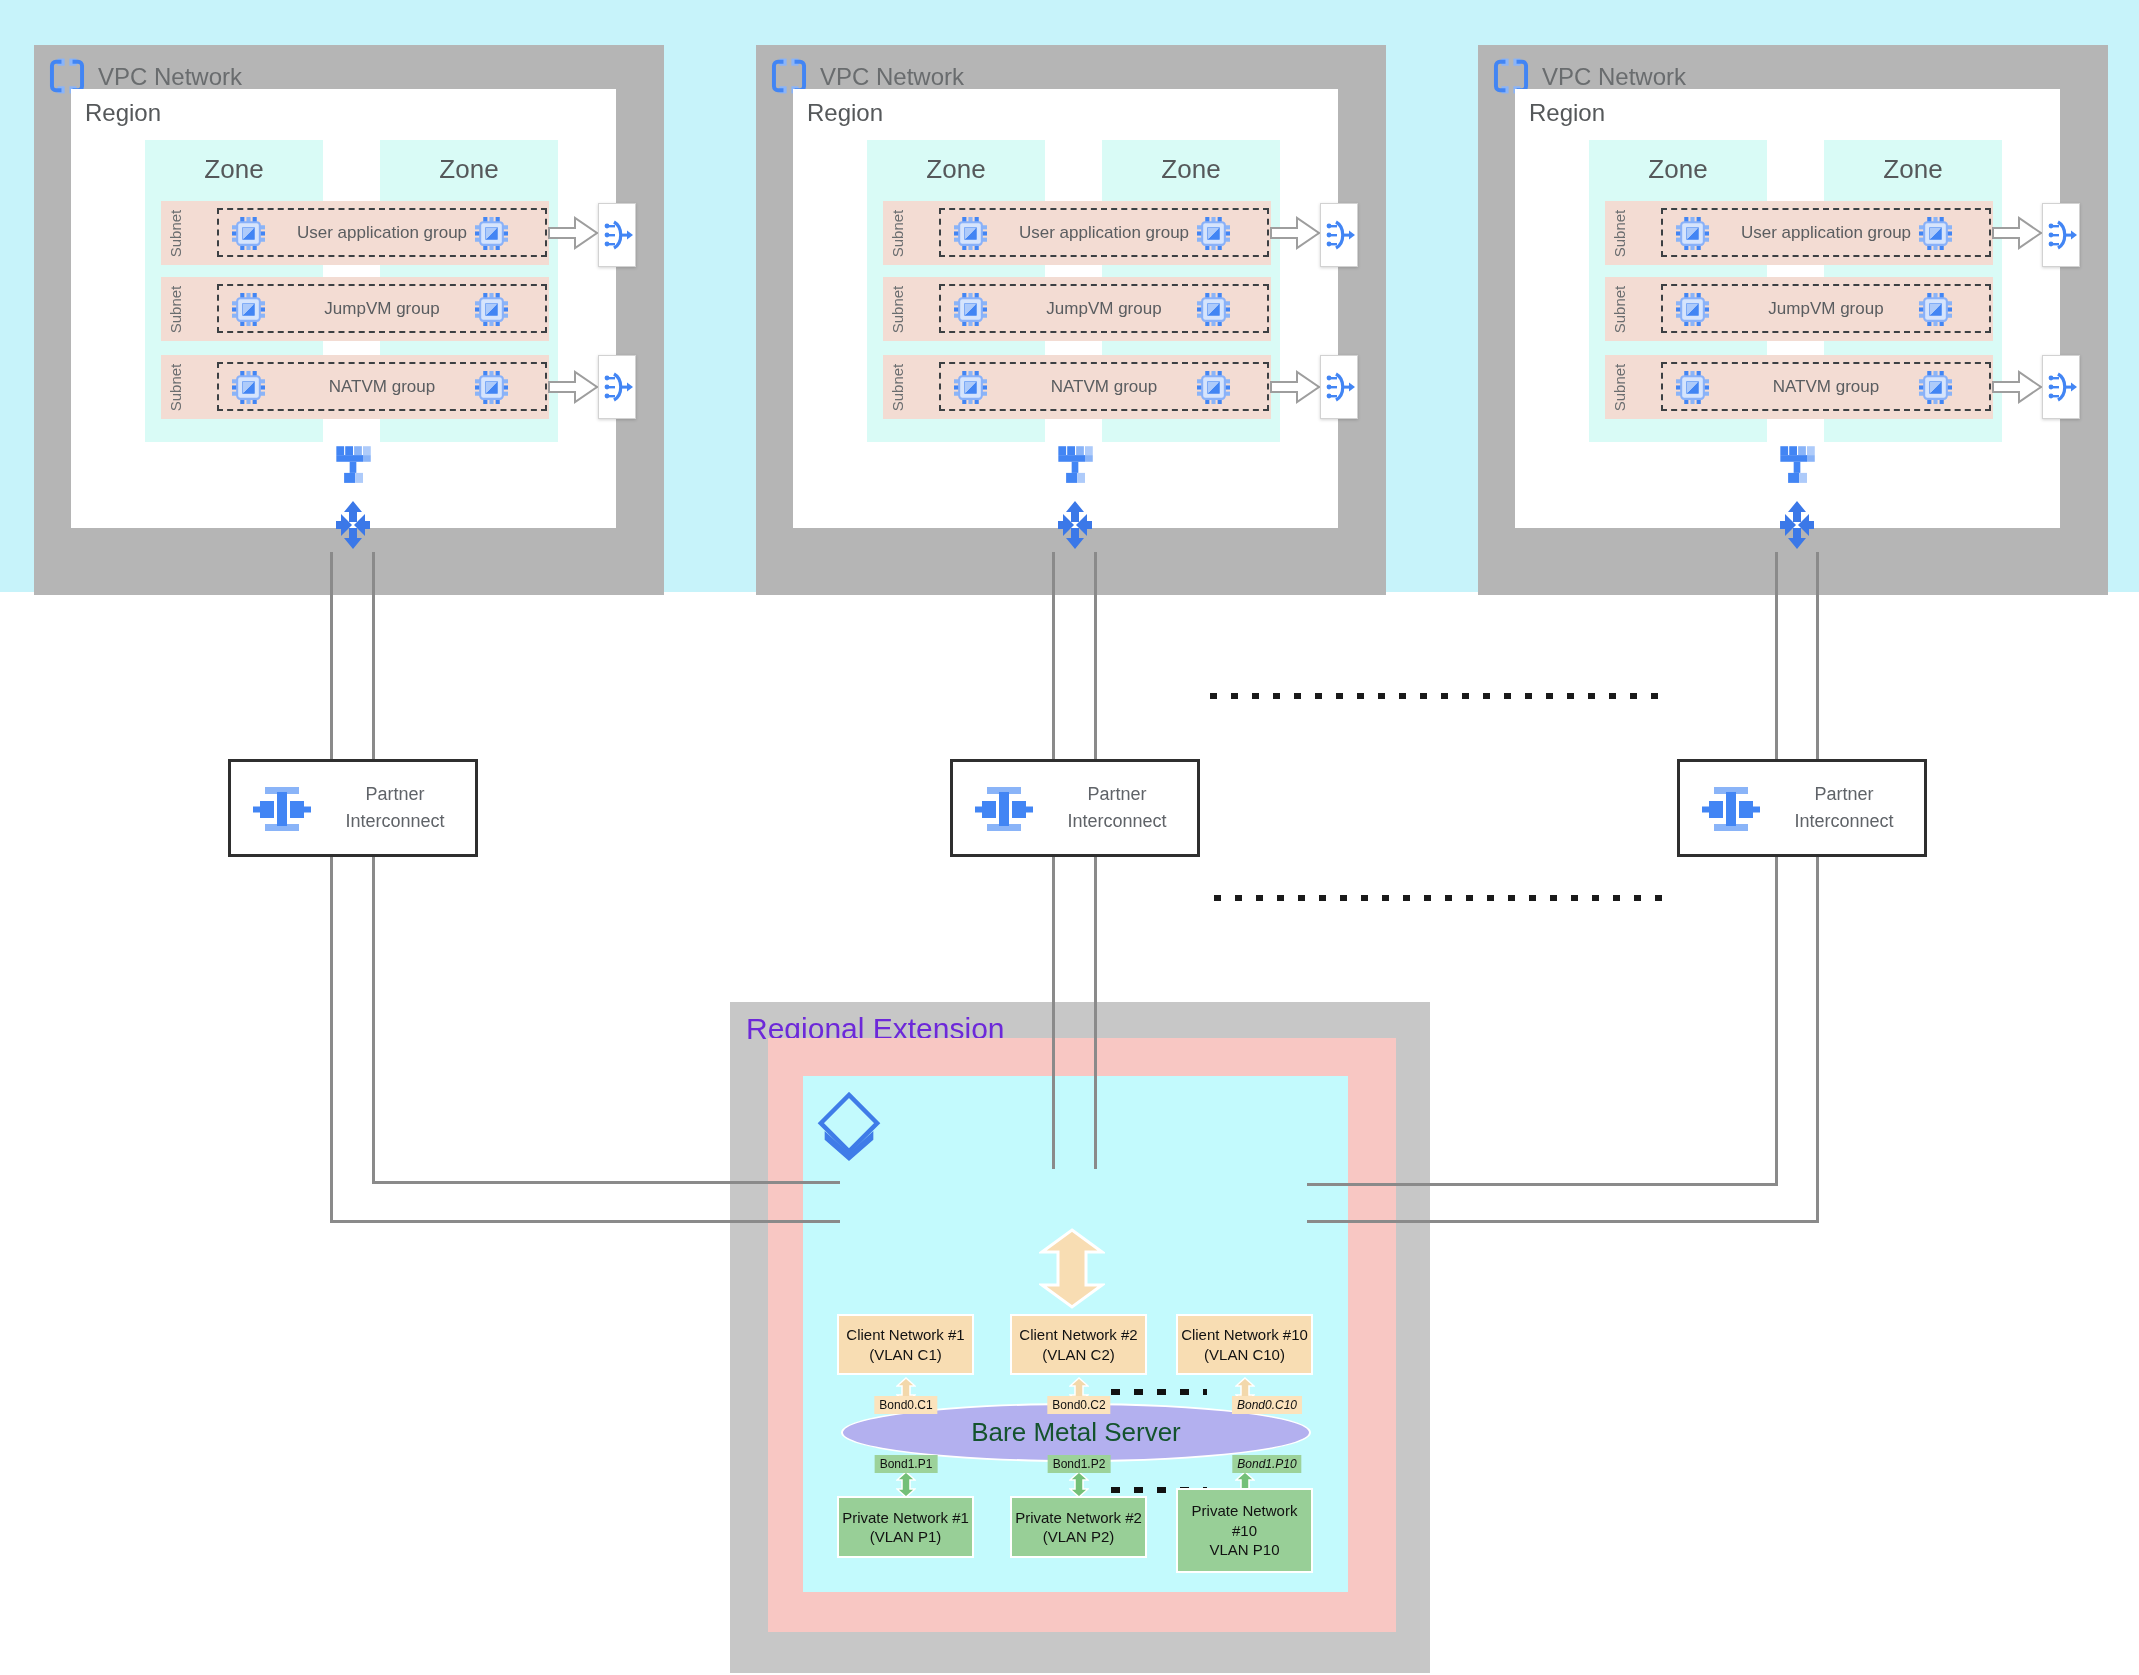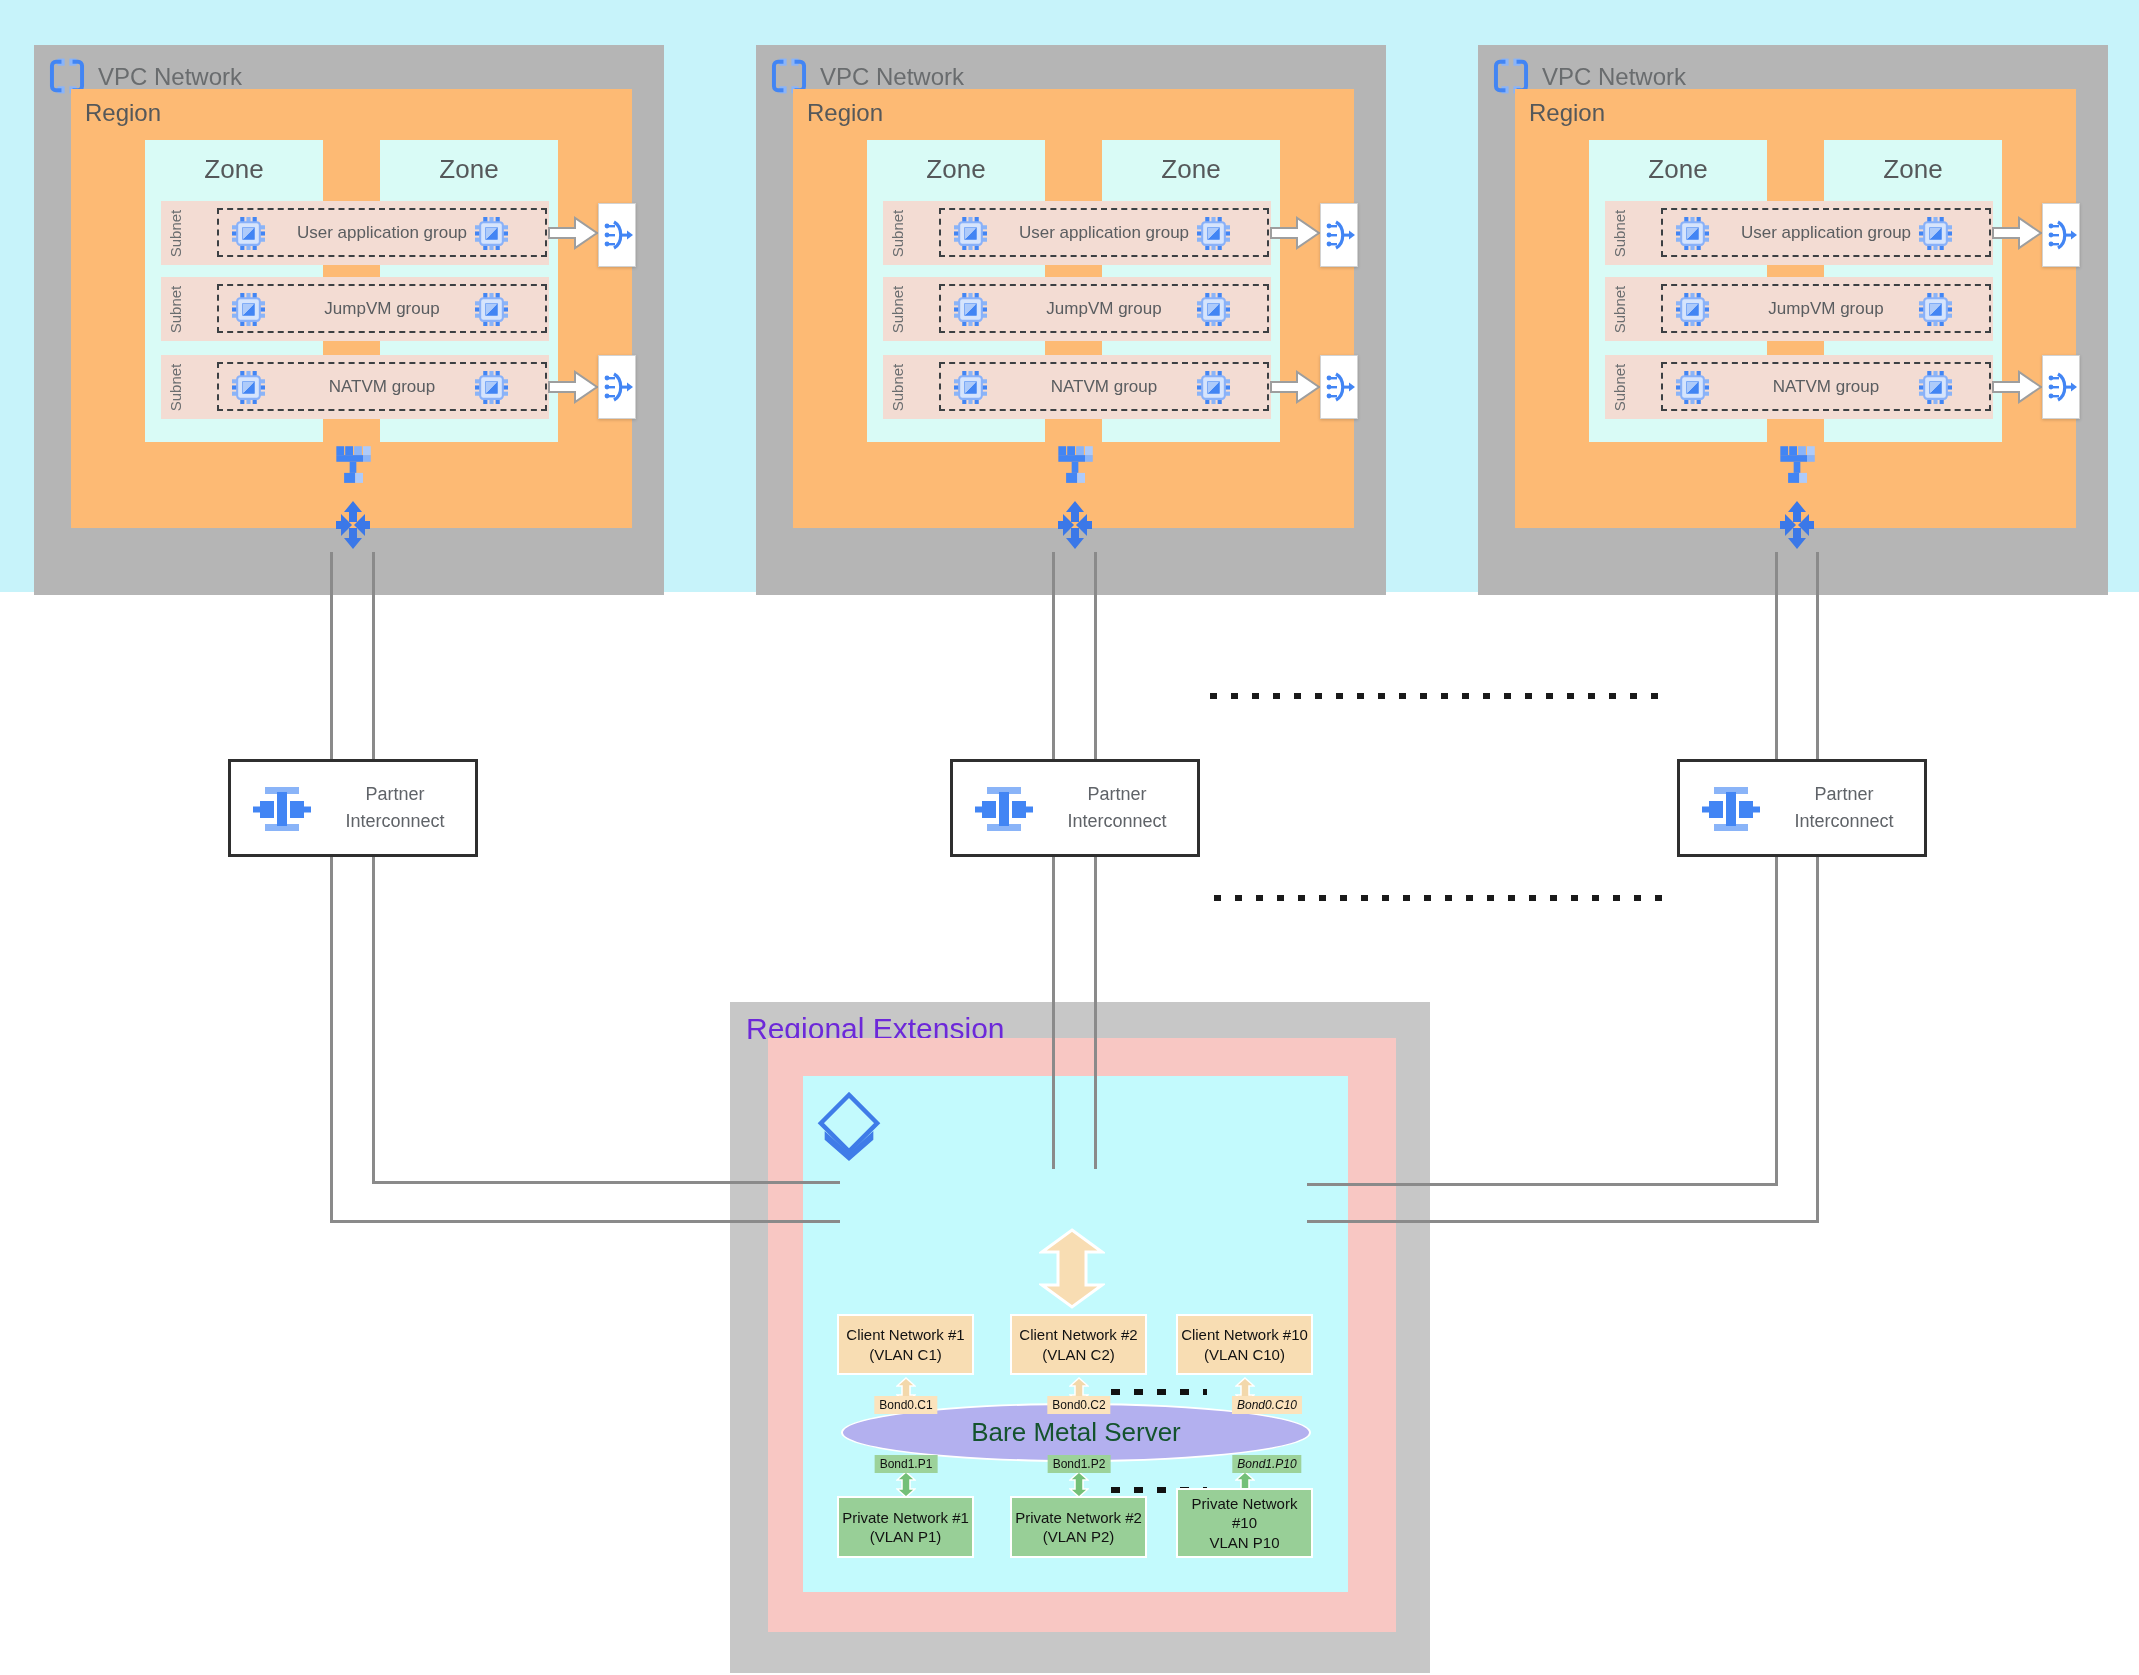--- a/index.html
+++ b/index.html
@@ -8,21 +8,21 @@
   .abs{position:absolute;}
 
   
   .top-band{left:0;top:0;width:2139px;height:592px;background:#c7f3fa;}
 
   
   .vpc{top:45px;width:630px;height:550px;background:#b5b5b5;}
   .vpc1{left:34px;} .vpc2{left:756px;} .vpc3{left:1478px;}
   .vpc-icon{left:14px;top:12px;width:38px;height:38px;}
   .vpc-title{left:64px;top:18px;font-size:24px;color:#696c6e;}
-  .region{left:37px;top:44px;width:545px;height:439px;background:#fdba74;padding-left:16px;}
+  .region{left:37px;top:44px;width:545px;height:439px;background:#ffffff;}
   .region-label{left:14px;top:10px;font-size:24px;color:#55585a;}
   .zone{top:51px;width:178px;height:302px;background:#d9fbf6;}
   .zone-l{left:74px;} .zone-r{left:309px;}
   .zone-label{width:100%;text-align:center;top:14px;font-size:26px;color:#55585a;}
   .srow{left:90px;width:388px;height:64px;background:#f3dcd3;}
   .srow.r1{top:112px;} .srow.r2{top:188px;} .srow.r3{top:266px;}
   .subnet-label{left:0;top:0;width:30px;height:64px;display:flex;align-items:center;justify-content:center;}
   .subnet-label span{transform:rotate(-90deg);font-size:15px;color:#6a6d6f;white-space:nowrap;}
   .gbox{left:56px;top:7px;width:330px;height:49px;border:2px dashed #3c4043;box-sizing:border-box;text-align:right;}
   .vm{top:7px;width:33px;height:33px;}
@@ -68,21 +68,21 @@
   .diamond-icon{left:13px;top:16px;width:66px;height:72px;}
   .vrf{left:37px;top:91px;width:467px;height:61px;background:#f8ddb3;border:2px solid #fff;
        box-sizing:border-box;display:flex;align-items:center;justify-content:center;
        font-size:24px;color:#1a1a1a;}
   .big-arrow{left:236px;top:152px;width:66px;height:82px;}
   .cnet,.pnet{width:137px;box-sizing:border-box;border:2px solid #fff;display:flex;flex-direction:column;
        align-items:center;justify-content:center;text-align:center;font-size:15px;color:#111;line-height:1.3;}
   .cnet{top:238px;height:61px;background:#f8ddb3;}
   .pnet{top:420px;height:62px;background:#98cf97;}
   .col1{left:34px;} .col2{left:207px;} .col3{left:373px;}
-  .pnet.col3{top:412px;height:70px;}
+  .pnet.col3{top:412px;height:85px;}
   .sm-arrow{width:20px;height:27px;}
   .tan-arrows{top:301px;} .grn-arrows{top:395px;}
   .arr1{left:93px;} .arr2{left:266px;} .arr3{left:432px;}
   .bond{transform:translateX(-50%);font-size:12px;color:#111;padding:2px 5px;white-space:nowrap;z-index:5;}
   .bond0{top:320px;background:#fbe3bd;}
   .bond1{top:379px;background:#9cd29a;}
   .bx1{left:103px;} .bx2{left:276px;} .bx3{left:464px;font-style:italic;}
   .bms{left:38px;top:327px;width:470px;height:59px;background:#b3b0ef;border:2px solid #fff;
        border-radius:50%;box-sizing:border-box;display:flex;align-items:center;justify-content:center;
        font-size:26px;color:#14532d;}

